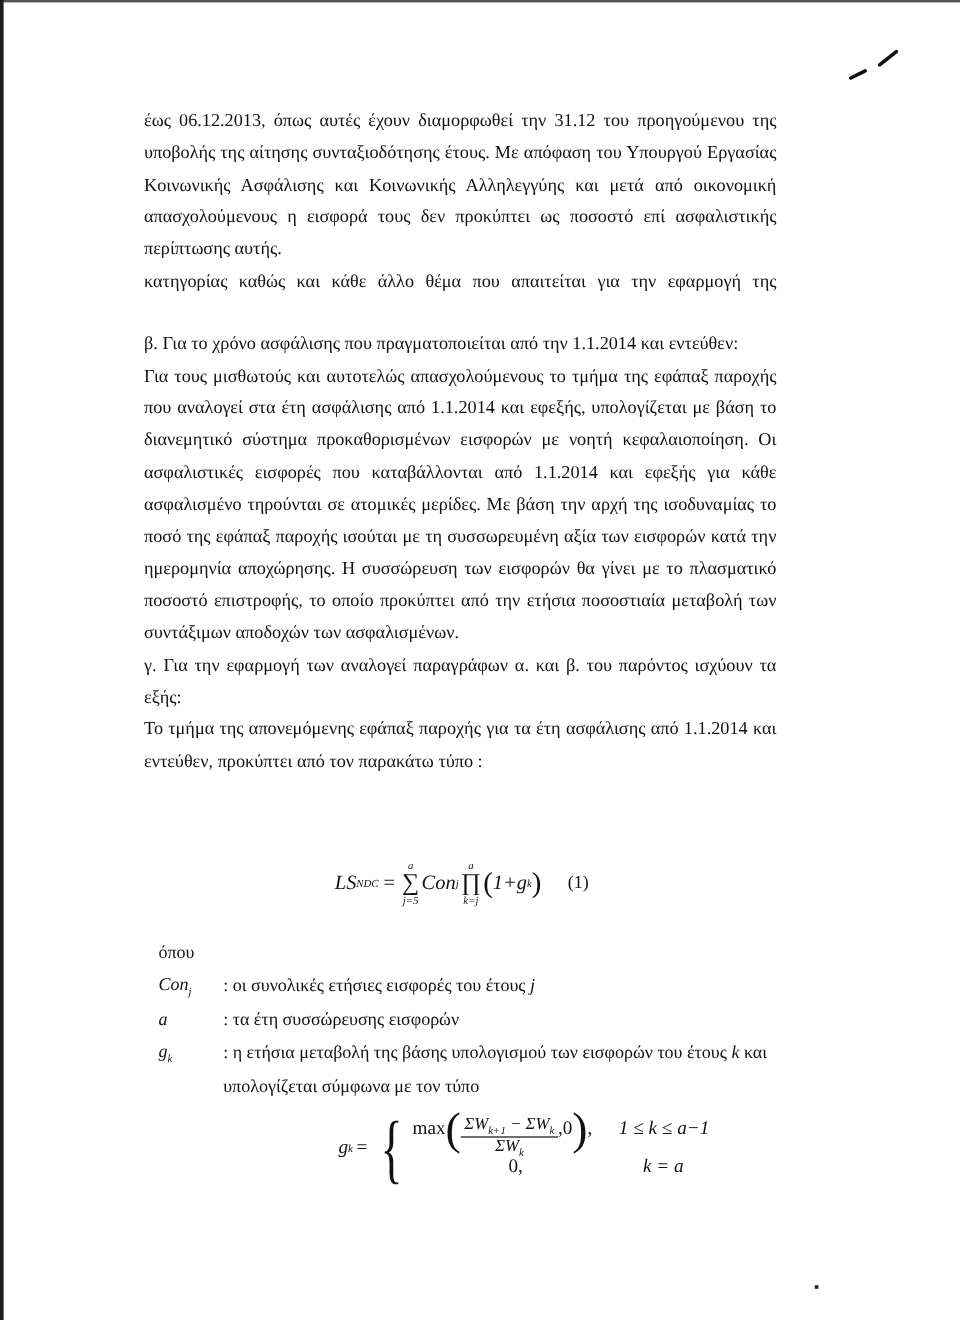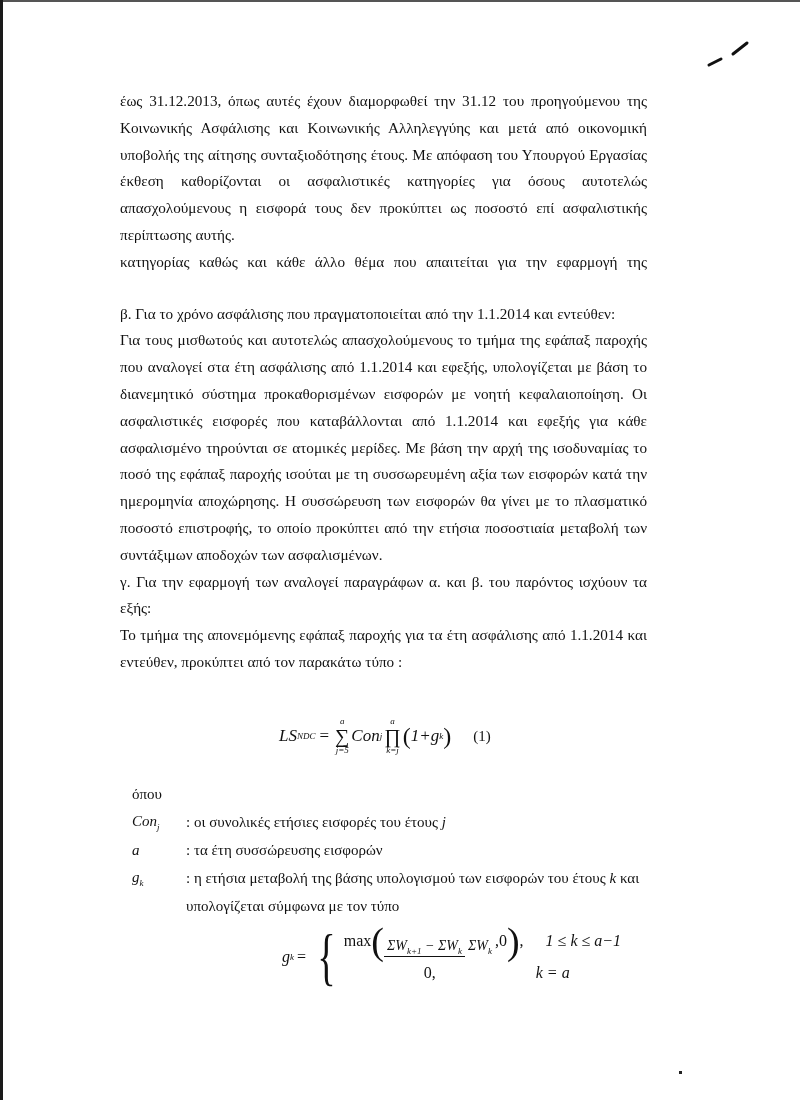--- a/index.html
+++ b/index.html
@@ -28,42 +28,41 @@
 
   .defs { position: absolute; left: 120px; top: 780px; width: 540px; font-size: 15px; margin-left: 12px; }
   .def-row { display: flex; height: 28px; align-items: center; }
   .def-sym { width: 54px; font-style: italic; font-size: 15px; }
   .def-text { flex: 1; }
 
   .formula2 { position: absolute; left: 282px; top: 925px; font-size: 16px; font-style: italic; display: flex; align-items: center; }
   .brace { font-size: 64px; font-style: normal; line-height: 1; transform: scaleX(0.6); margin: 0 2px; }
   .cases { display: flex; flex-direction: column; text-align: right; }
   .case { display: flex; align-items: center; height: 32px; }
-  .frac { display: inline-flex; flex-direction: row; align-items: center; font-size: 14px; margin-top: 12px; }
+  .frac { display: inline-flex; flex-direction: column; align-items: center; font-size: 14px; margin-top: 12px; }
   .frac .num { border-bottom: 1px solid #111; padding: 0 3px; }
   .frac .den { padding: 0 3px; }
   .bigparen { font-size: 38px; font-style: normal; }
   .upright { font-style: normal; }
 </style>
 </head>
 <body>
 
 <div class="scan-edge-top"></div>
 <div class="scan-edge-left"></div>
 <svg class="pen-mark" viewBox="0 0 50 30">
   <line x1="28" y1="16" x2="42" y2="5" stroke="#111" stroke-width="3" stroke-linecap="round"></line>
   <line x1="4" y1="27" x2="16" y2="21" stroke="#111" stroke-width="3" stroke-linecap="round"></line>
 </svg>
 <div class="speck"></div>
 
 <div class="page">
-  <div class="line j">έως 31.12.2013, όπως αυτές έχουν διαμορφωθεί την 31.12 του προηγούμενου της</div>
+  <div class="line j">έως 06.12.2013, όπως αυτές έχουν διαμορφωθεί την 31.12 του προηγούμενου της</div>
+  <div class="line j">υποβολής της αίτησης συνταξιοδότησης έτους. Με απόφαση του Υπουργού Εργασίας</div>
   <div class="line j">Κοινωνικής Ασφάλισης και Κοινωνικής Αλληλεγγύης και μετά από οικονομική</div>
-  <div class="line j">υποβολής της αίτησης συνταξιοδότησης έτους. Με απόφαση του Υπουργού Εργασίας</div>
-  <div class="line j">έκθεση καθορίζονται οι ασφαλιστικές κατηγορίες για όσους αυτοτελώς</div>
   <div class="line j">απασχολούμενους η εισφορά τους δεν προκύπτει ως ποσοστό επί ασφαλιστικής</div>
   <div class="line">περίπτωσης αυτής.</div>
   <div class="line j">κατηγορίας καθώς και κάθε άλλο θέμα που απαιτείται για την εφαρμογή της</div>
   <div class="gap"></div>
   <div class="line">β. Για το χρόνο ασφάλισης που πραγματοποιείται από την 1.1.2014 και εντεύθεν:</div>
   <div class="line j">Για τους μισθωτούς και αυτοτελώς απασχολούμενους το τμήμα της εφάπαξ παροχής</div>
   <div class="line j">που αναλογεί στα έτη ασφάλισης από 1.1.2014 και εφεξής, υπολογίζεται με βάση το</div>
   <div class="line j">διανεμητικό σύστημα προκαθορισμένων εισφορών με νοητή κεφαλαιοποίηση. Οι</div>
   <div class="line j">ασφαλιστικές εισφορές που καταβάλλονται από 1.1.2014 και εφεξής για κάθε</div>
   <div class="line j">ασφαλισμένο τηρούνται σε ατομικές μερίδες. Με βάση την αρχή της ισοδυναμίας το</div>

